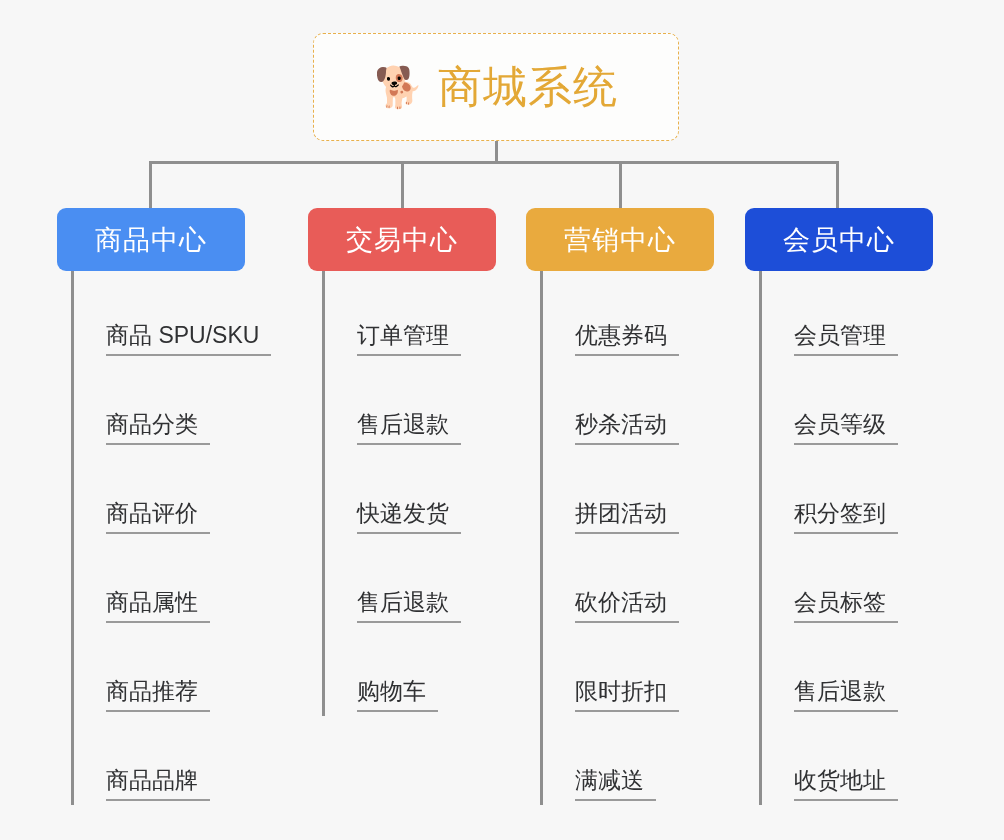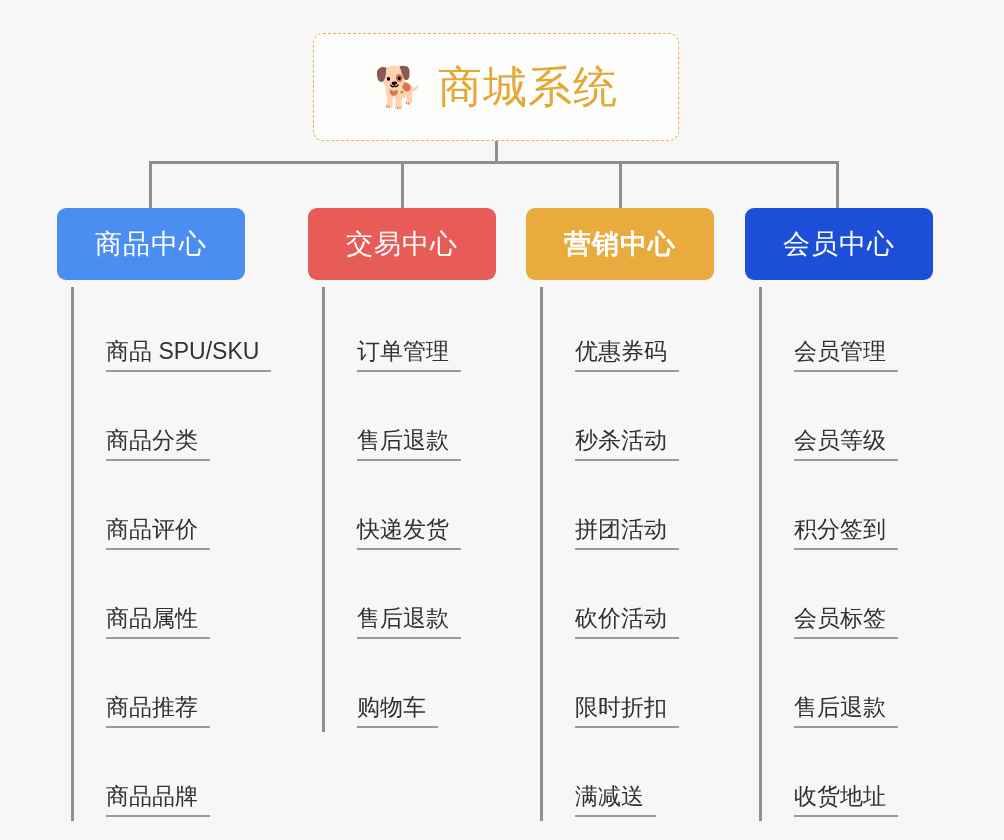--- a/index.html
+++ b/index.html
@@ -58,33 +58,33 @@
 
   
   .branch {
     position: absolute;
     top: 208px;
     width: 188px;
   }
   .branch-header {
     position: relative;
     width: 188px;
-    height: 72px;
+    height: 63px;
     box-sizing: border-box;
     border-radius: 9px;
     display: flex;
     align-items: center;
     justify-content: center;
     color: #ffffff;
     font-size: 27px;
     letter-spacing: 1px;
   }
   .leaf-list {
     position: relative;
-    margin-top: 7px;
+    margin-top: 0;
     padding-left: 14px;
     border-left: 3px solid #8f8f8f;
     margin-left: 14px;
   }
   .leaf {
     position: relative;
     height: 89px;
     box-sizing: border-box;
     display: flex;
     align-items: flex-end;
@@ -160,21 +160,21 @@
         <div class="leaf">
           <span class="leaf-text">售后退款</span>
         </div>
         <div class="leaf">
           <span class="leaf-text">购物车</span>
         </div>
       </div>
   </div>
 
   <div class="branch" style="left:526px;">
-    <div class="branch-header" style="background: rgb(233, 170, 62); font-weight: bold;">营销中心</div>
+    <div class="branch-header" style="background: rgb(233, 170, 62);">营销中心</div>
     <div class="leaf-list" style="border-left-color: rgb(143, 143, 143);">
         <div class="leaf">
           <span class="leaf-text">优惠券码</span>
         </div>
         <div class="leaf">
           <span class="leaf-text">秒杀活动</span>
         </div>
         <div class="leaf">
           <span class="leaf-text">拼团活动</span>
         </div>

